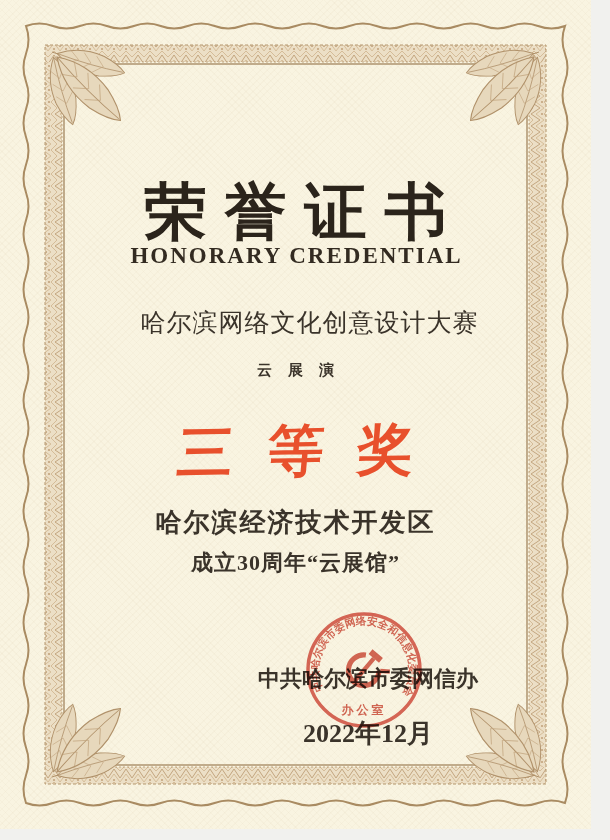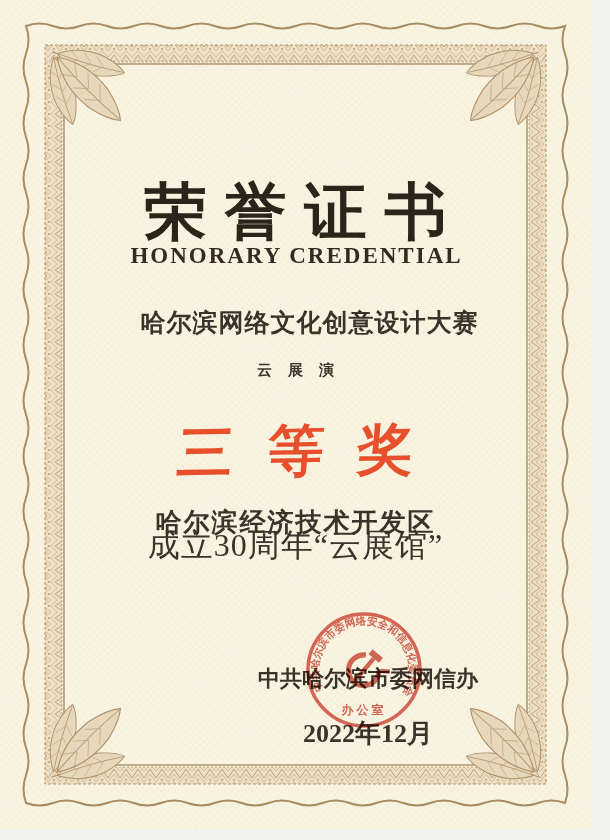--- a/index.html
+++ b/index.html
@@ -22,29 +22,29 @@
     color:#3a332a;white-space:nowrap;
   }
   .title{
     top:170px;font-size:62px;font-weight:bold;color:#2b241b;
     letter-spacing:18px;text-indent:18px;
   }
   .subtitle{
     top:243px;font-size:23px;font-weight:600;color:#332b21;
     letter-spacing:2px;text-indent:2px;
   }
-  .event{top:306px;font-size:25px;font-weight:700;letter-spacing:1px;padding-left:28px;}
+  .event{top:306px;font-size:25px;font-weight:400;letter-spacing:1px;padding-left:28px;}
   .category{top:361px;font-size:15px;font-weight:700;letter-spacing:16px;text-indent:16px;}
   .award{
     top:414px;font-size:56px;font-weight:bold;color:#e8502c;
     letter-spacing:34px;text-indent:34px;
     transform:skewX(-6deg) rotate(-1deg);
   }
   .detail1{top:505px;font-size:26px;font-weight:700;letter-spacing:2px;}
-  .detail2{top:524px;font-size:32px;font-weight:400;letter-spacing:1px;}
+  .detail2{top:548px;font-size:22px;font-weight:700;letter-spacing:1px;}
   .recipient{
     top:592px;font-size:28px;font-weight:700;color:#2f2a24;
     font-family:"DejaVu Sans","Liberation Sans",sans-serif;
     letter-spacing:0;z-index:2;
   }
   .issuer-block{position:absolute;left:145px;right:0;text-align:center;z-index:2;}
   .issuer{position:absolute;left:0;right:0;top:664px;font-size:22px;font-weight:700;color:#3a332a;white-space:nowrap;}
   .date{position:absolute;left:0;right:0;top:716px;font-size:26px;font-weight:600;color:#3a332a;white-space:nowrap;}
   .seal-svg{position:absolute;left:302px;top:608px;z-index:5;opacity:0.8;mix-blend-mode:multiply;}
 </style>

